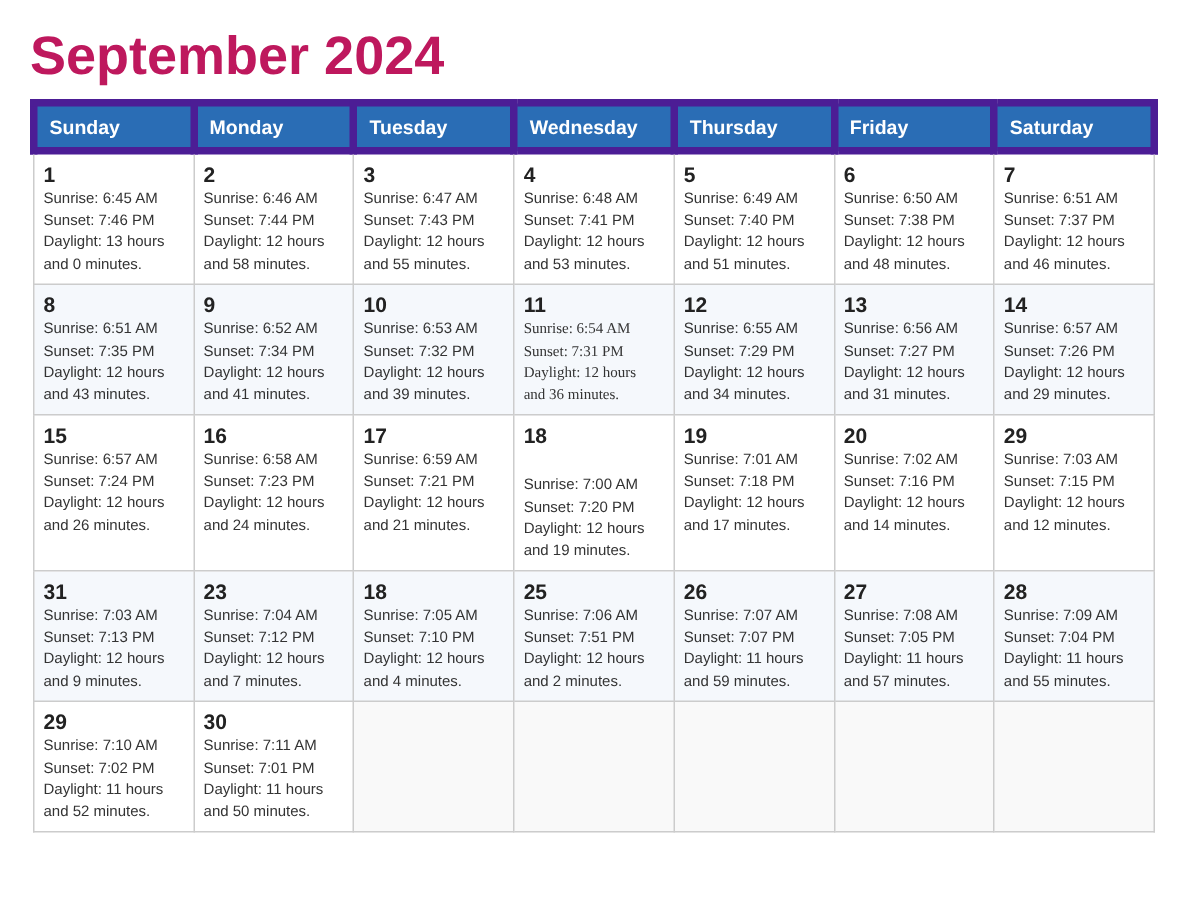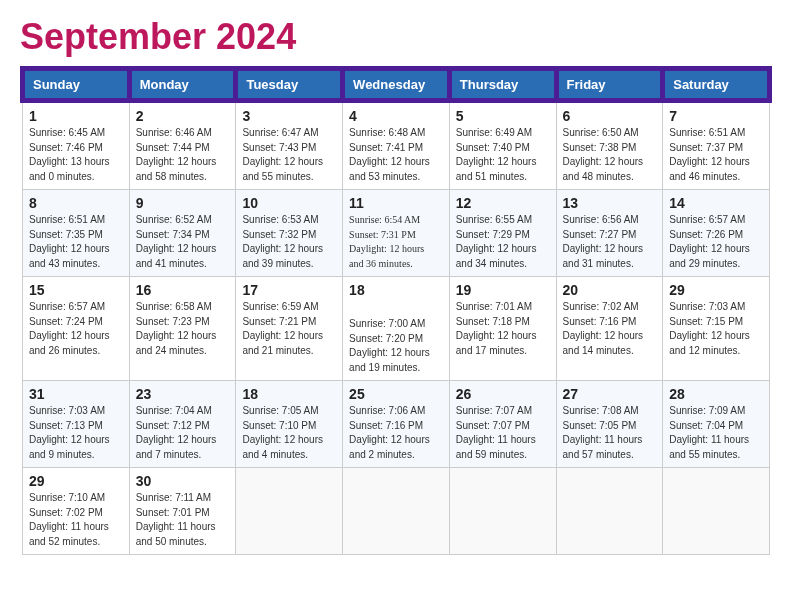--- a/index.html
+++ b/index.html
@@ -279,21 +279,21 @@
         <td>
           <span class="day-number">18</span>
           <div class="day-info" style="white-space: pre-line;">Sunrise: 7:05 AM
 Sunset: 7:10 PM
 Daylight: 12 hours
 and 4 minutes.</div>
         </td>
         <td>
           <span class="day-number">25</span>
           <div class="day-info" style="white-space: pre-line;">Sunrise: 7:06 AM
-Sunset: 7:16 PM
+Sunset: 7:51 PM
 Daylight: 12 hours
 and 2 minutes.</div>
         </td>
         <td>
           <span class="day-number">26</span>
           <div class="day-info" style="white-space: pre-line;">Sunrise: 7:07 AM
 Sunset: 7:07 PM
 Daylight: 11 hours
 and 59 minutes.</div>
         </td>

